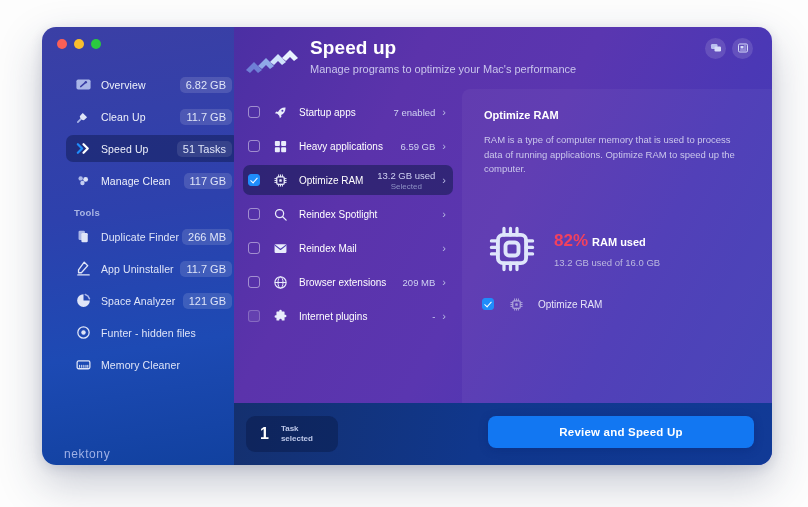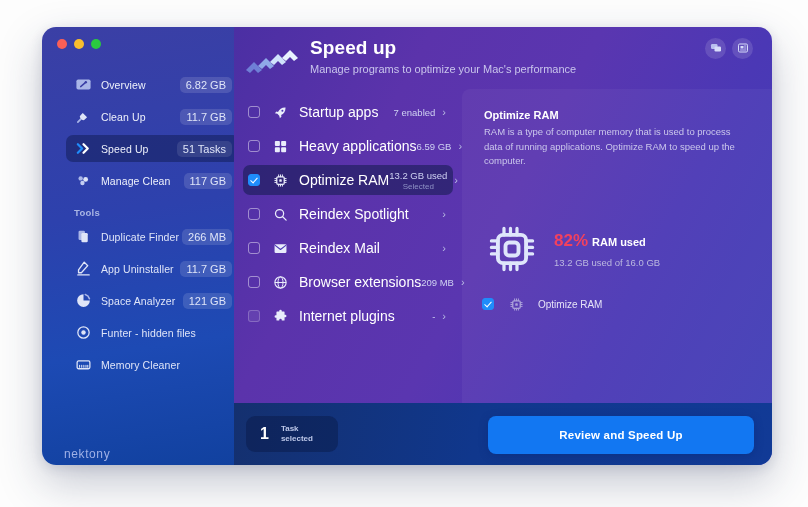--- a/index.html
+++ b/index.html
@@ -85,35 +85,35 @@
     width:12px;height:12px;border-radius:3px;flex:0 0 12px;box-sizing:border-box;
     border:1px solid rgba(255,255,255,.45);margin-right:12px;position:relative;
   }
   .cbox.checked{background:#1f8cfb;border-color:#1f8cfb;}
   .cbox.checked:after{
     content:"";position:absolute;left:3.4px;top:1.2px;width:3px;height:6px;
     border:solid #fff;border-width:0 1.6px 1.6px 0;transform:rotate(42deg);
   }
   .cbox.dim{border-color:rgba(255,255,255,.22);background:rgba(255,255,255,.07);}
   .task-ico{width:16px;height:16px;flex:0 0 16px;margin-right:11px;display:flex;align-items:center;justify-content:center;}
-  .task-label{font-size:14px;color:#ffffff;flex:1;white-space:nowrap;}
+  .task-label{font-size:10px;color:#ffffff;flex:1;white-space:nowrap;}
   .task-right{text-align:center;margin-right:7px;}
   .task-value{font-size:9.5px;color:#cfd2f2;white-space:nowrap;}
   .task-sub{font-size:8px;color:#8f93c6;margin-top:1px;}
   .chev{color:#b7b9e2;font-size:11px;line-height:1;}
 
   
   .detail{
     flex:1;margin:0 0 0 0;position:relative;
     background:rgba(255,255,255,.045);
     border-top-left-radius:8px;
   }
   .detail-inner{padding:20px 22px 0 22px;}
   .detail-title{font-size:11px;font-weight:bold;color:#ffffff;}
-  .detail-desc{font-size:9.5px;color:#cbc7ec;line-height:1.55;margin-top:4px;max-width:268px;}
+  .detail-desc{font-size:9.5px;color:#cbc7ec;line-height:1.55;margin-top:12px;max-width:268px;}
 
   .ram-block{position:absolute;left:24px;top:134px;display:flex;align-items:center;}
   .ram-chip{width:52px;height:52px;flex:0 0 52px;margin-right:16px;}
   .ram-pct{font-size:17px;font-weight:bold;color:#f2415e;}
   .ram-used-lbl{font-size:11px;font-weight:bold;color:#ffffff;margin-left:4px;}
   .ram-detail{font-size:9.5px;color:#bcb9e0;margin-top:6px;}
 
   .detail-check{position:absolute;left:20px;top:207px;display:flex;align-items:center;}
   .detail-check .cbox{margin-right:14px;}
   .detail-check .task-ico{margin-right:14px;opacity:.75;}
@@ -125,21 +125,21 @@
     background:linear-gradient(100deg,#14306f 0%,#10378c 45%,#113a96 100%);
     display:flex;align-items:center;
   }
   .counter{
     margin-left:12px;height:36px;min-width:92px;border-radius:9px;
     background:rgba(9,24,68,.45);display:flex;align-items:center;padding:0 14px;box-sizing:border-box;
   }
   .counter-num{font-size:16px;font-weight:bold;color:#ffffff;margin-right:12px;}
   .counter-lbl{font-size:8px;color:#bcc7e8;line-height:1.3;font-weight:bold;}
   .cta{
-    position:absolute;right:18px;top:13px;width:266px;height:38px;border-radius:8px;
+    position:absolute;right:18px;top:13px;width:266px;height:32px;border-radius:8px;
     background:#1277f2;display:flex;align-items:center;justify-content:center;cursor:pointer;
     box-shadow:0 2px 8px rgba(6,40,120,.45);
   }
   .cta-label{font-size:11.5px;font-weight:bold;color:#ffffff;letter-spacing:.2px;}
 </style>
 </head>
 <body>
 
 <div class="stage">
   <div class="window">

